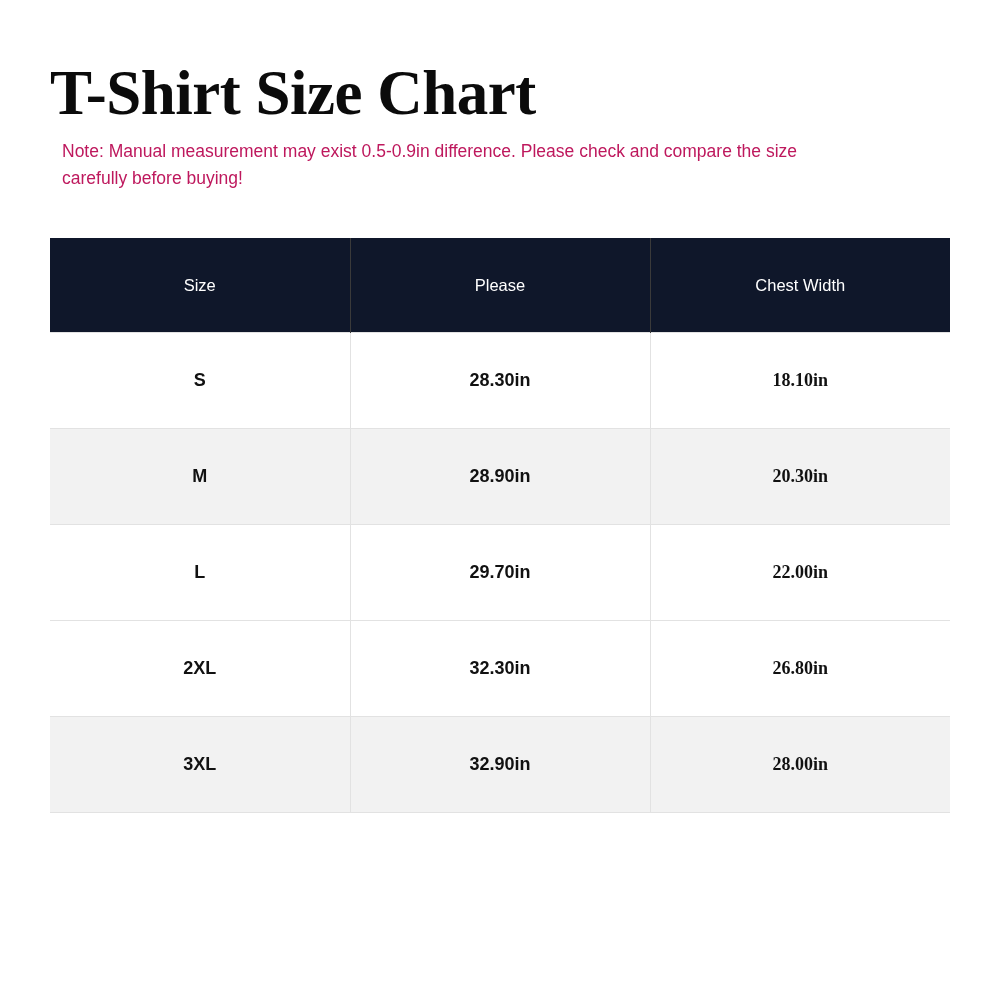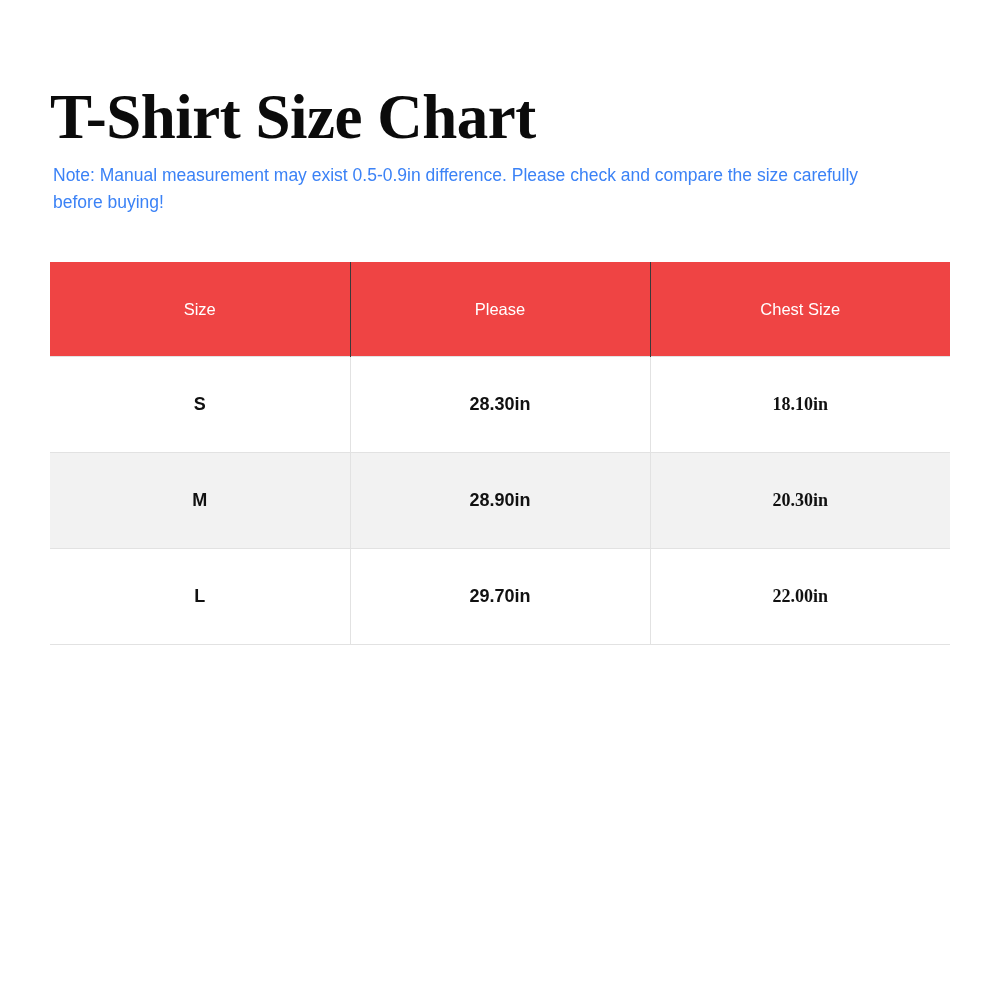--- a/index.html
+++ b/index.html
@@ -11,48 +11,48 @@
     height: 1000px;
     background: #ffffff;
     font-family: "Liberation Sans", sans-serif;
     color: #111111;
     overflow: hidden;
   }
   .page {
     box-sizing: border-box;
     width: 924px;
     height: 1000px;
-    padding: 84px 50px 0 50px;
+    padding: 60px 50px 0 50px;
   }
   .title {
     font-family: "Liberation Serif", serif;
     font-weight: bold;
     font-size: 63px;
     line-height: 1.05;
     letter-spacing: -0.5px;
     color: #0b0b0b;
     margin: 0 0 12px 0;
   }
   .note {
     font-size: 17.5px;
     line-height: 1.55;
-    color: #3b82f6;
+    color: #be185d;
     max-width: 900px;
-    margin: 3px;
+    margin: 12px;
   }
   .table-wrap {
     margin-top: 46px;
   }
   table.size-chart {
     border-collapse: collapse;
     width: 900px;
     table-layout: fixed;
   }
   table.size-chart th {
-    background: #ef4444;
+    background: #0f172a;
     color: #ffffff;
     font-weight: normal;
     font-size: 16.5px;
     height: 94px;
     text-align: center;
     border-right: 1px solid #3a3a3a;
     padding: 0;
   }
   table.size-chart th:last-child {
     border-right: none;
@@ -89,36 +89,46 @@
   <h1 class="title">T-Shirt Size Chart</h1>
 
   <p class="note">Note: Manual measurement may exist 0.5-0.9in difference. Please check and compare the size carefully before buying!</p>
 
   <div class="table-wrap">
     <table class="size-chart">
       <thead>
         <tr>
           <th>Size</th>
           <th>Please</th>
-          <th>Chest Size</th>
+          <th>Chest Width</th>
         </tr>
       </thead>
       <tbody>
         <tr class="odd-row">
           <td>S</td>
           <td>28.30in</td>
           <td>18.10in</td>
         </tr>
         <tr class="even-row">
           <td>M</td>
           <td>28.90in</td>
           <td>20.30in</td>
         </tr>
         <tr class="odd-row">
           <td>L</td>
           <td>29.70in</td>
           <td>22.00in</td>
         </tr>
+        <tr class="odd-row">
+          <td>2XL</td>
+          <td>32.30in</td>
+          <td>26.80in</td>
+        </tr>
+        <tr class="even-row">
+          <td>3XL</td>
+          <td>32.90in</td>
+          <td>28.00in</td>
+        </tr>
       </tbody>
     </table>
   </div>
 
 </div>
 
 </body></html>

